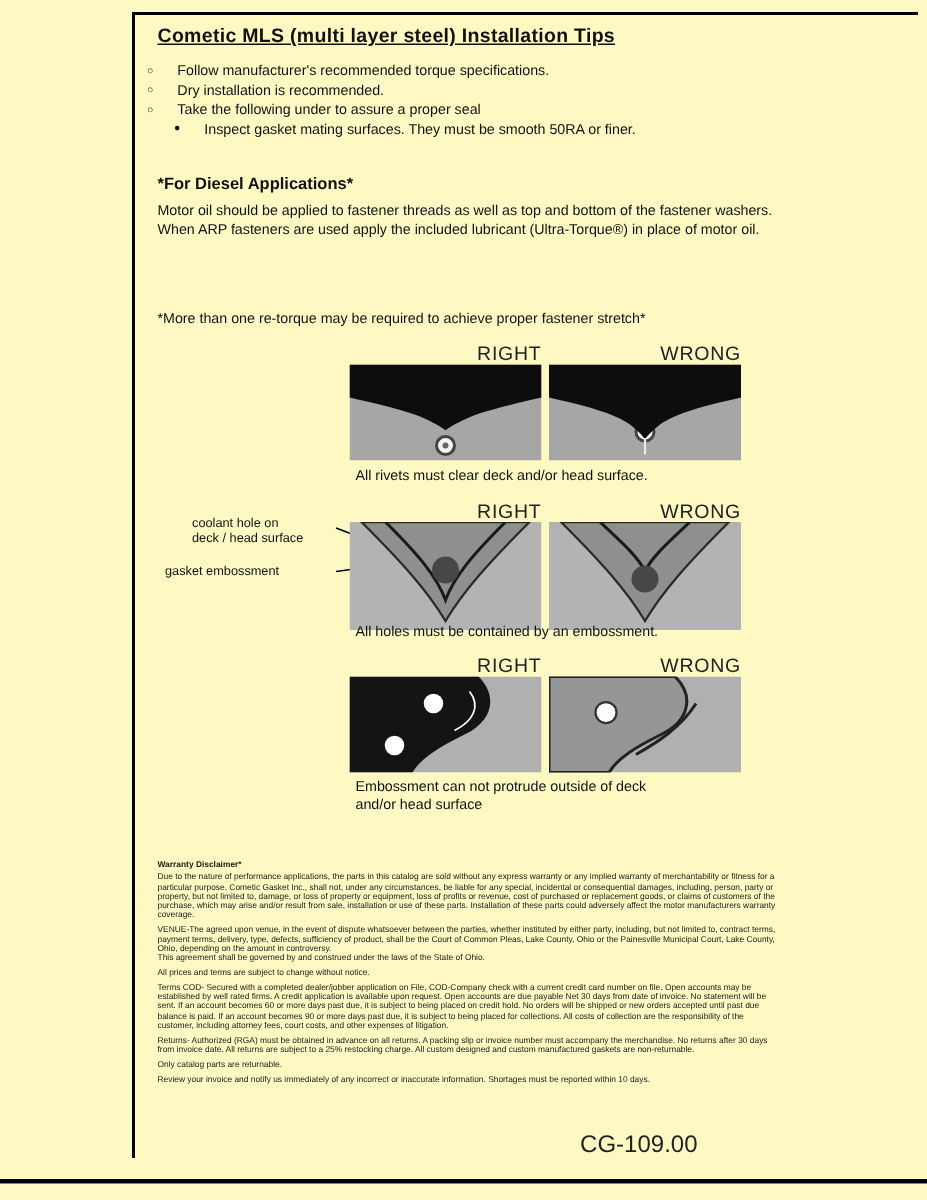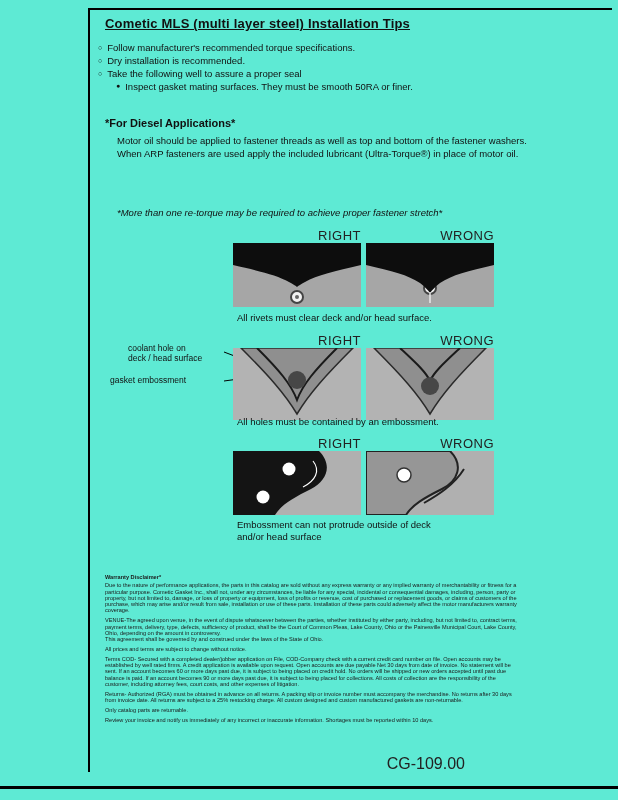--- a/index.html
+++ b/index.html
@@ -4,41 +4,41 @@
 <style>
   * { margin:0; padding:0; box-sizing:border-box; }
   html,body { width:618px; height:800px; }
   body {
     background:#ffffff;
     font-family:"Liberation Sans", sans-serif;
     color:#111;
     position:relative;
     overflow:hidden;
   }
-  .page { position:absolute; left:0; top:0; width:618px; height:800px; background:#5eead4; }
+  .page { position:absolute; left:0; top:0; width:618px; height:800px; background:#fef9c3; }
 
   .border-top    { position:absolute; left:88px;  top:8px;   width:524px; height:2px; background:#000; }
   .border-left   { position:absolute; left:88px;  top:8px;   width:2px;   height:764px; background:#000; }
   .border-bottom { position:absolute; left:0;     top:786px; width:618px; height:3px; background:#000; }
 
   .title {
     position:absolute; left:105px; top:16px;
     font-size:13px; font-weight:bold; text-decoration:underline;
     letter-spacing:0.2px;
   }
 
-  .bullet-row { position:absolute; left:98px; display:flex; gap:5px; font-size:9.5px; line-height:12px; align-items:baseline; width:470px; }
+  .bullet-row { position:absolute; left:98px; display:flex; gap:16px; font-size:9.5px; line-height:12px; align-items:baseline; width:470px; }
   .bullet-row.sub { left:116px;align-items:center; }
   .bullet-row .marker { font-size:7px; position:relative; top:-1px; flex:0 0 auto; }
 
   .diesel-heading { position:absolute; left:105px; top:117px; font-size:11px; font-weight:bold;text-align:right; }
-  .para { position:absolute; left:117px; width:412px; font-size:9.5px; line-height:12.5px; }
+  .para { position:absolute; left:105px; width:412px; font-size:9.5px; line-height:12.5px; }
   .para1 { top:135px; }
   .para2 { top:167px; }
-  .note  { top:207px;font-style:italic; }
+  .note  { top:207px; }
 
   .rw-label { position:absolute; width:128px; text-align:right; font-size:13px; letter-spacing:0.5px; color:#222; }
   .diag { position:absolute; width:128px; }
   .diag svg { display:block; width:128px; }
   .caption { position:absolute; left:237px; font-size:9.5px; line-height:11.5px; white-space:pre-line; }
 
   .callout { position:absolute; text-align:left; font-size:8.5px; line-height:9.5px; white-space:pre-line; color:#111; }
   .callout-coolant { left:128px; top:344px; width:96px; }
   .callout-embossment { left:110px; top:376px; width:114px; }
   .callout-lines { position:absolute; left:222px; top:346px; width:82px; height:44px; pointer-events:none; }
@@ -63,21 +63,21 @@
   <div class="bullet-row" style="top:42px">
     <span class="marker">○</span>
     <span>Follow manufacturer's recommended torque specifications.</span>
   </div>
   <div class="bullet-row" style="top:55px">
     <span class="marker">○</span>
     <span>Dry installation is recommended.</span>
   </div>
   <div class="bullet-row" style="top:68px">
     <span class="marker">○</span>
-    <span>Take the following well to assure a proper seal</span>
+    <span>Take the following under to assure a proper seal</span>
   </div>
   <div class="bullet-row sub" style="top:81px">
     <span class="marker">●</span>
     <span>Inspect gasket mating surfaces.  They must be smooth 50RA or finer.</span>
   </div>
 
   <div class="diesel-heading">*For Diesel Applications*</div>
   <div class="para para1">Motor oil should be applied to fastener threads as well as top and bottom of the fastener washers. When ARP fasteners are used apply the included lubricant (Ultra-Torque®) in place of motor oil.</div>
   <div class="para note">*More than one re-torque may be required to achieve proper fastener stretch*</div>
 

